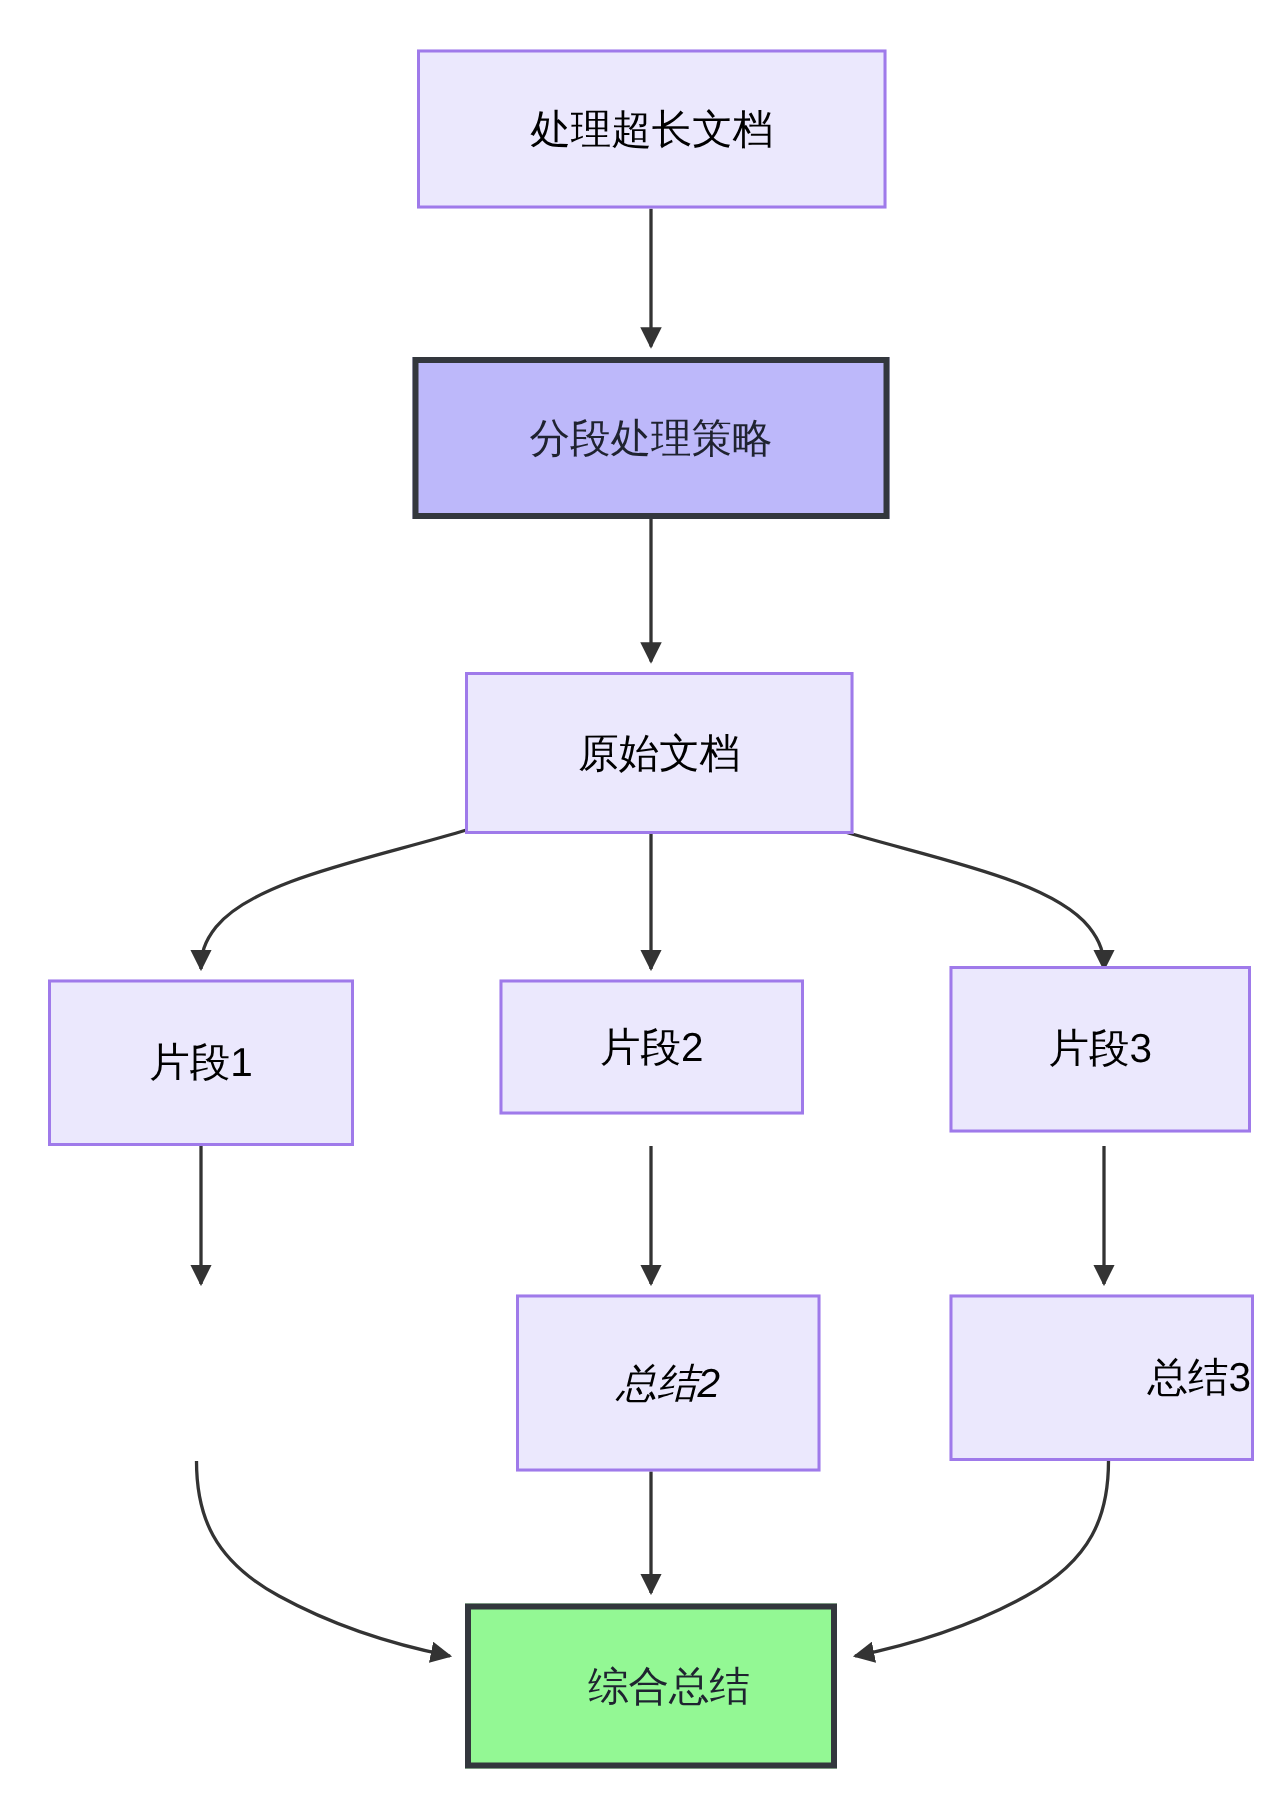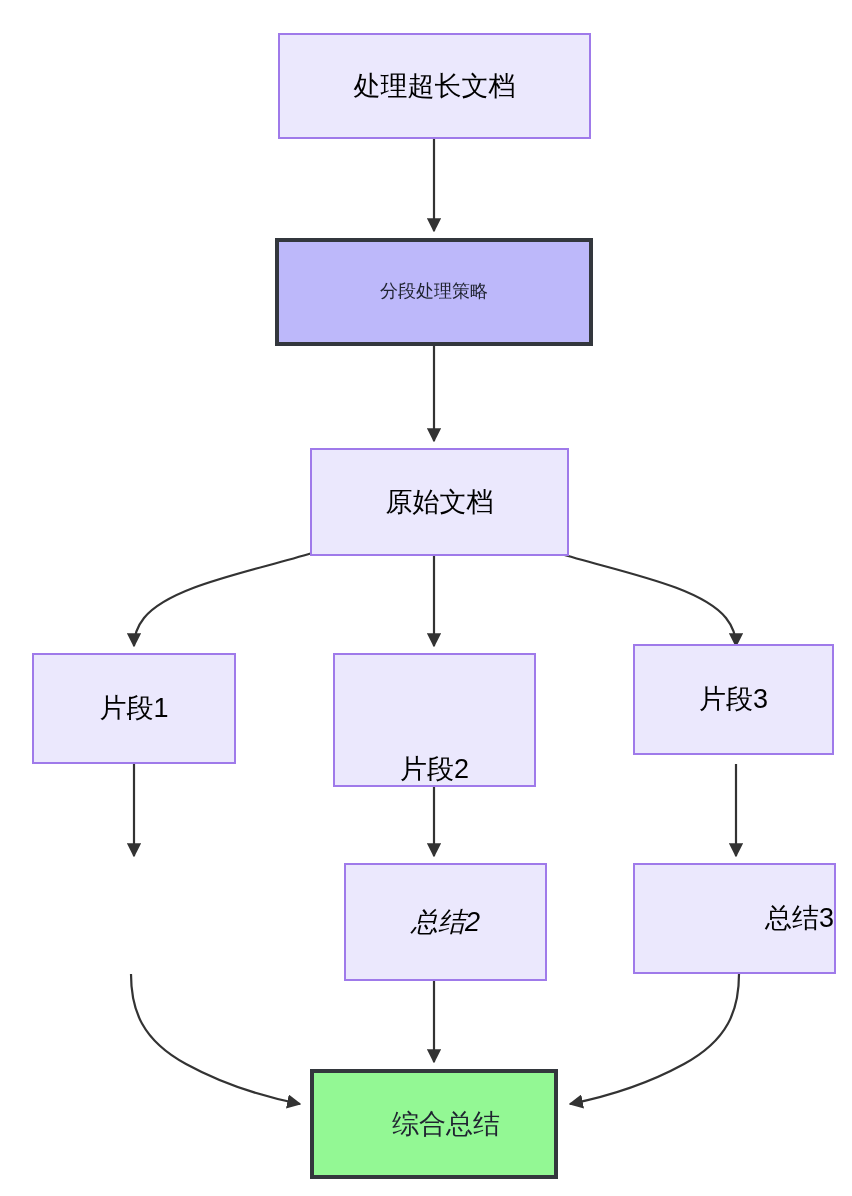--- a/index.html
+++ b/index.html
@@ -43,21 +43,21 @@
     background: #ebe8fd;
     border: 2px solid #9f7aea;
     color: #000000;
     font-size: 27px;
   }
   
   .node.style-strategy {
     background: #bdb8fa;
     border: 4px solid #33373d;
     color: #1f2330;
-    font-size: 18px;
+    font-size: 27px;
   }
   
   .node.style-final {
     background: #93f894;
     border: 4px solid #33373d;
     color: #1f2330;
     font-size: 27px;
   }
 </style>
 </head>
@@ -104,21 +104,21 @@
   </div>
 
   <div class="node style-default" style="left:310px; top:448px; width:259px; height:108px;">
     <span class="node-label">原始文档</span>
   </div>
 
   <div class="node style-default" style="left:32px; top:653px; width:204px; height:111px;text-align:center;">
     <span class="node-label">片段1</span>
   </div>
 
-  <div class="node style-default" style="left:333px; top:653px; width:203px; height:134px;align-items:flex-end;">
+  <div class="node style-default" style="left:333px; top:653px; width:203px; height:90px;">
     <span class="node-label">片段2</span>
   </div>
 
   <div class="node style-default" style="left:633px; top:644px; width:201px; height:111px;">
     <span class="node-label">片段3</span>
   </div>
 
 
   <div class="node style-default" style="left:344px; top:863px; width:203px; height:118px;font-style:italic;">
     <span class="node-label">总结2</span>

